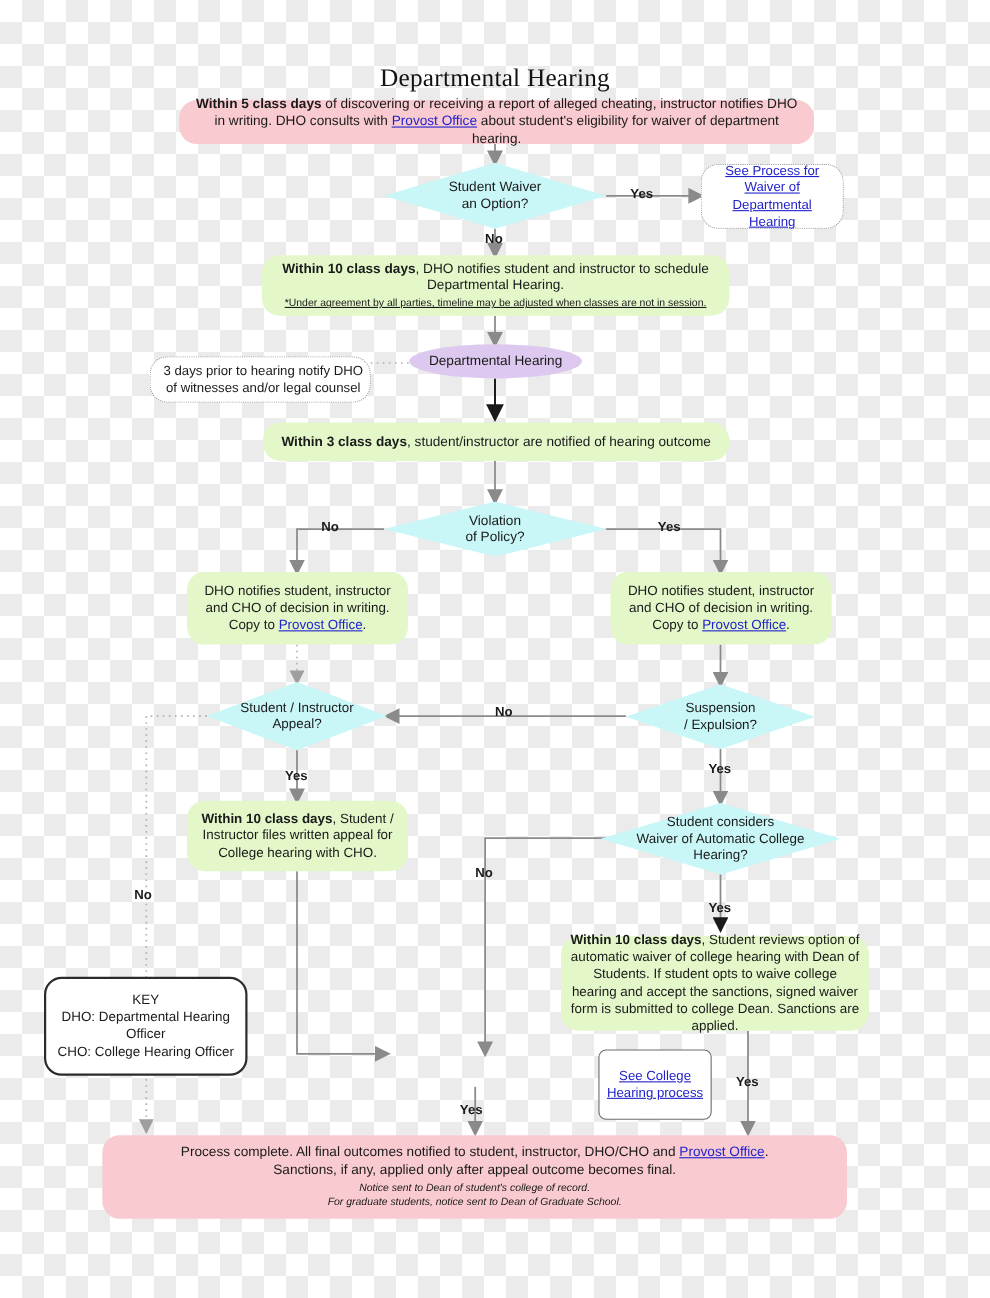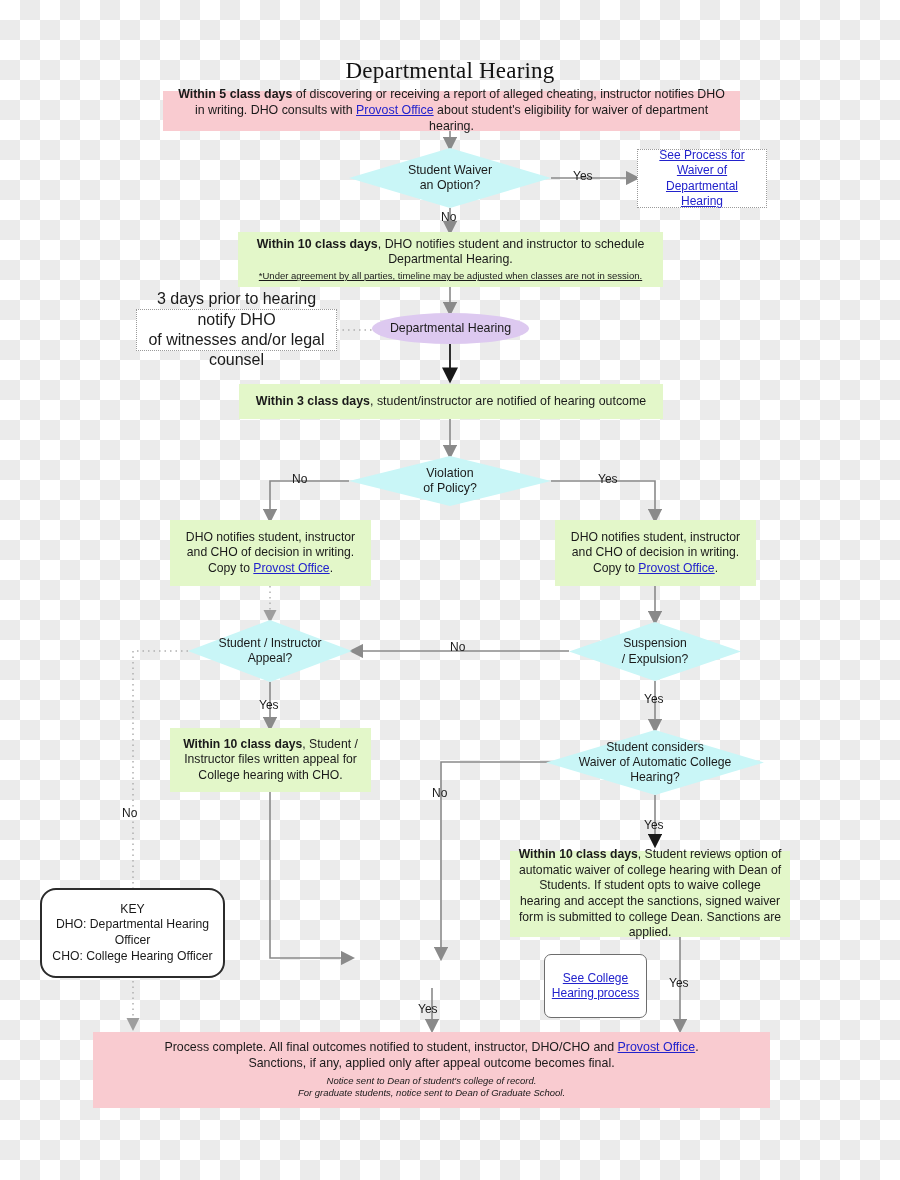--- a/index.html
+++ b/index.html
@@ -32,20 +32,21 @@
     font-size:23px;
     color:#121212;
     text-align:center;
     letter-spacing:.2px;
   }
 
   .boxtext{
     display:flex;align-items:center;justify-content:center;
     text-align:center;
     line-height:1.28;
+    border-radius:16px;
   }
   .pink{background:#f9cbd0;}
   .green{background:#e3f7c9;}
   .dotted{background:#ffffff;border:1px dotted #9a9a9a;}
   .solidbox{background:#ffffff;border:2px solid #2b2b2b;border-radius:16px;}
   .thinbox{background:#ffffff;border:1.5px solid #6d6d6d;border-radius:7px;}
 
   .diamond{
     display:flex;align-items:center;justify-content:center;
     text-align:center;line-height:1.25;
@@ -60,21 +61,21 @@
     display:flex;align-items:center;justify-content:center;
     text-align:center;line-height:1.28;
     background:#ddc9f0;border-radius:50%;
   }
   a.lnk{color:#2222cc;text-decoration:underline;}
   .b{font-weight:bold;}
   .small{font-size:9.5px;}
   .ital{font-style:italic;}
   .edgelabel{
     position:absolute;font-size:12px;color:#1a1a1a;
-    background:transparent;z-index:3;white-space:nowrap;
+    background:transparent;z-index:3;white-space:nowrap;font-weight:bold;
   }
 </style>
 </head>
 <body>
 
 <div id="checker"></div>
 
 <svg id="wires" viewBox="0 0 900 1180">
   <defs>
     <marker id="ah" markerWidth="9" markerHeight="9" refX="7" refY="4.5" orient="auto">
@@ -162,21 +163,21 @@
     </div>
   </div>
 
   <div class="node boxtext green" style="left:238px;top:232px;width:425px;height:55px;padding:4px 10px;font-size:12.4px;">
     <div>
       <span class="b">Within 10 class days</span><span>, DHO notifies student and instructor to schedule Departmental Hearing.</span>
       <div class="small" style="margin-top:2px;text-decoration:underline;">*Under agreement by all parties, timeline may be adjusted when classes are not in session.</div>
     </div>
   </div>
 
-  <div class="node boxtext dotted" style="left:136px;top:309px;width:201px;height:42px;padding:3px 6px;font-size:16px;">
+  <div class="node boxtext dotted" style="left:136px;top:324px;width:201px;height:42px;padding:3px 6px;font-size:12px;justify-content:flex-end;">
     <div>
       <div>3 days prior to hearing notify DHO</div>
       <div>of witnesses and/or legal counsel</div>
     </div>
   </div>
 
   <div class="node ellipse" style="left:372px;top:313px;width:157px;height:31px;font-size:12.4px;">
       <span>Departmental Hearing</span>
     </div>
 

